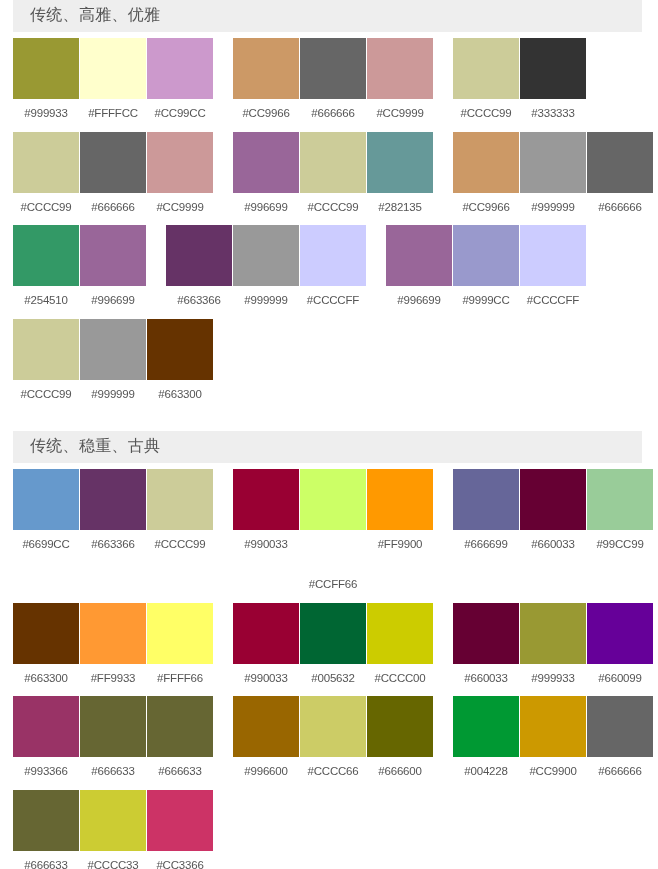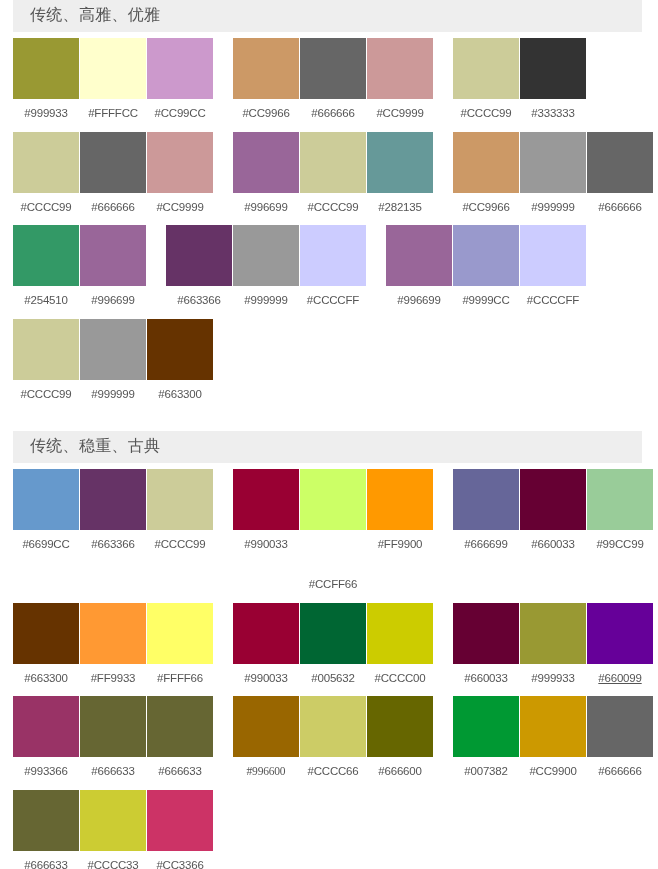--- a/index.html
+++ b/index.html
@@ -323,21 +323,21 @@
             <div class="swatch-cell">
               <div class="swatch-chip" style="background: rgb(102, 0, 51);"></div>
               <div class="swatch-label" style="color: rgb(85, 85, 85);">#660033</div>
             </div>
             <div class="swatch-cell">
               <div class="swatch-chip" style="background: rgb(153, 153, 51);"></div>
               <div class="swatch-label" style="color: rgb(85, 85, 85);">#999933</div>
             </div>
             <div class="swatch-cell">
               <div class="swatch-chip" style="background: rgb(102, 0, 153);"></div>
-              <div class="swatch-label" style="color: rgb(85, 85, 85); text-decoration: underline;">#660099</div>
+              <div class="swatch-label" style="color: rgb(85, 85, 85);">#660099</div>
             </div>
           </div>
         </div>
         <div class="palette-row">
           <div class="palette-group">
             <div class="swatch-cell">
               <div class="swatch-chip" style="background: rgb(153, 51, 102);"></div>
               <div class="swatch-label" style="color: rgb(85, 85, 85);">#993366</div>
             </div>
             <div class="swatch-cell">
@@ -345,35 +345,35 @@
               <div class="swatch-label" style="color: rgb(85, 85, 85);">#666633</div>
             </div>
             <div class="swatch-cell">
               <div class="swatch-chip" style="background: rgb(102, 102, 51);"></div>
               <div class="swatch-label" style="color: rgb(85, 85, 85);">#666633</div>
             </div>
           </div>
           <div class="palette-group">
             <div class="swatch-cell">
               <div class="swatch-chip" style="background: rgb(153, 102, 0);"></div>
-              <div class="swatch-label" style="color: rgb(85, 85, 85); font-family: Liberation Serif, serif;">#996600</div>
+              <div class="swatch-label" style="color: rgb(85, 85, 85);">#996600</div>
             </div>
             <div class="swatch-cell">
               <div class="swatch-chip" style="background: rgb(204, 204, 102);"></div>
               <div class="swatch-label" style="color: rgb(85, 85, 85);">#CCCC66</div>
             </div>
             <div class="swatch-cell">
               <div class="swatch-chip" style="background: rgb(102, 102, 0);"></div>
               <div class="swatch-label" style="color: rgb(85, 85, 85);">#666600</div>
             </div>
           </div>
           <div class="palette-group">
             <div class="swatch-cell">
               <div class="swatch-chip" style="background: rgb(0, 153, 51);"></div>
-              <div class="swatch-label" style="color: rgb(85, 85, 85);">#007382</div>
+              <div class="swatch-label" style="color: rgb(85, 85, 85);">#004228</div>
             </div>
             <div class="swatch-cell">
               <div class="swatch-chip" style="background: rgb(204, 153, 0);"></div>
               <div class="swatch-label" style="color: rgb(85, 85, 85);">#CC9900</div>
             </div>
             <div class="swatch-cell">
               <div class="swatch-chip" style="background: rgb(102, 102, 102);"></div>
               <div class="swatch-label" style="color: rgb(85, 85, 85);">#666666</div>
             </div>
           </div>

